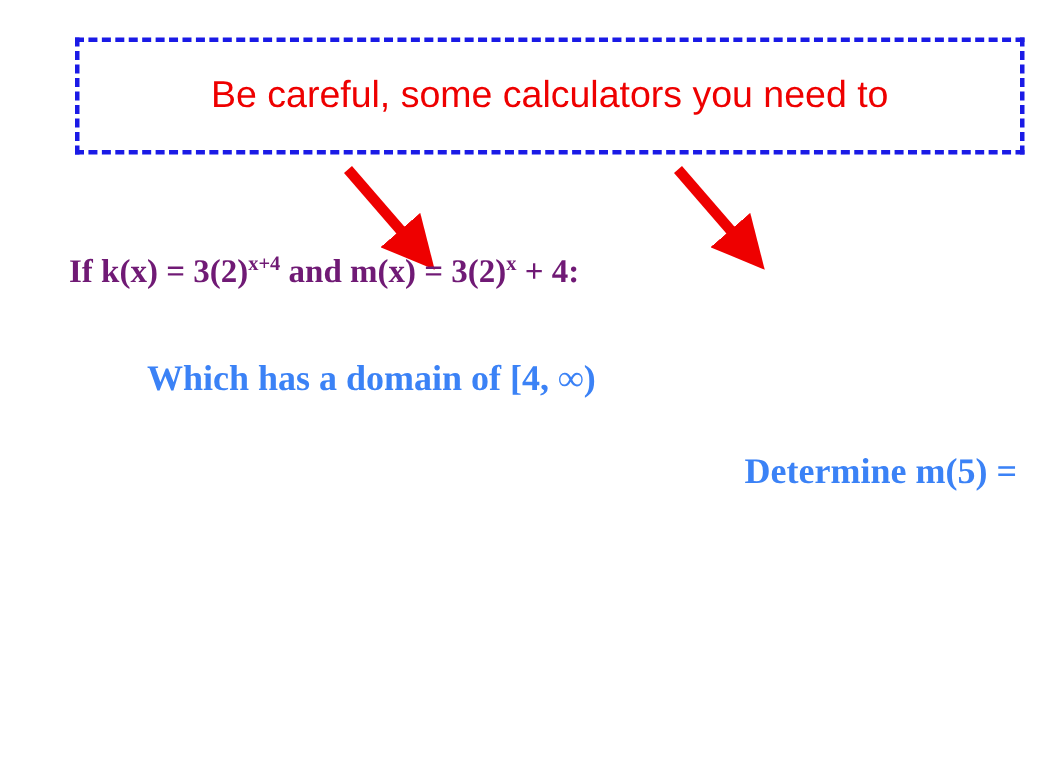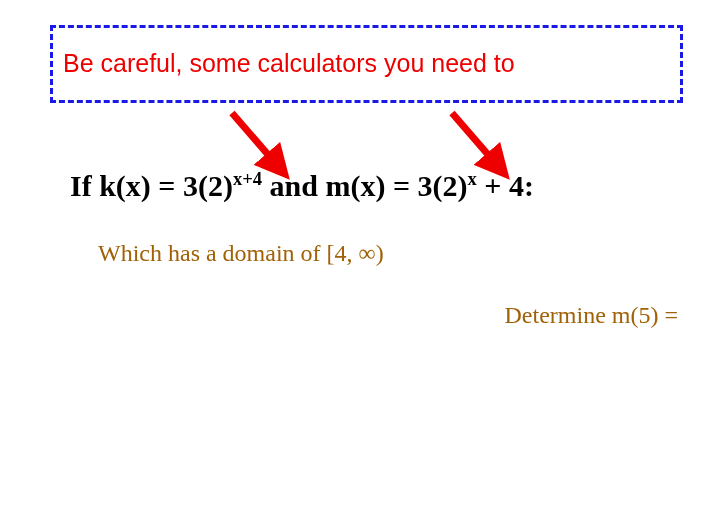--- a/index.html
+++ b/index.html
@@ -19,21 +19,21 @@
   .callout {
     position: absolute;
     left: 50px;
     top: 25px;
     width: 633px;
     height: 78px;
     box-sizing: border-box;
     border: 3px dashed #1a1ae6;
     display: flex;
     align-items: center;
-    justify-content: flex-start;
+    justify-content: center;
     text-align: center;
   }
   .callout-text {
     color: #ee0000;
     font-family: "Liberation Sans", sans-serif;
     font-size: 25px;
     line-height: 1.25;
     padding: 0 10px;
   }
 
@@ -43,43 +43,43 @@
     left: 0;
     top: 0;
     width: 709px;
     height: 506px;
     pointer-events: none;
   }
 
   
   .problem {
     position: absolute;
-    left: 70px;
+    left: 46px;
     top: 168px;
-    font-size: 30px;
+    font-size: 22px;
     font-weight: bold;
-    color: #000000;
+    color: #701a75;
     white-space: nowrap;
   }
   .problem sup {
     font-size: 0.62em;
     vertical-align: super;
     font-weight: bold;
   }
 
   .question-list {
     position: absolute;
     left: 98px;
     top: 240px;
     width: 580px;
   }
   .question {
     font-size: 24px;
-    font-weight: normal;
-    color: #a16207;
+    font-weight: bold;
+    color: #3b82f6;
     margin-bottom: 35px;
     white-space: nowrap;
   }
   .question:last-child {
     margin-bottom: 0;
     text-align: right;
   }
 </style>
 </head>
 <body>

